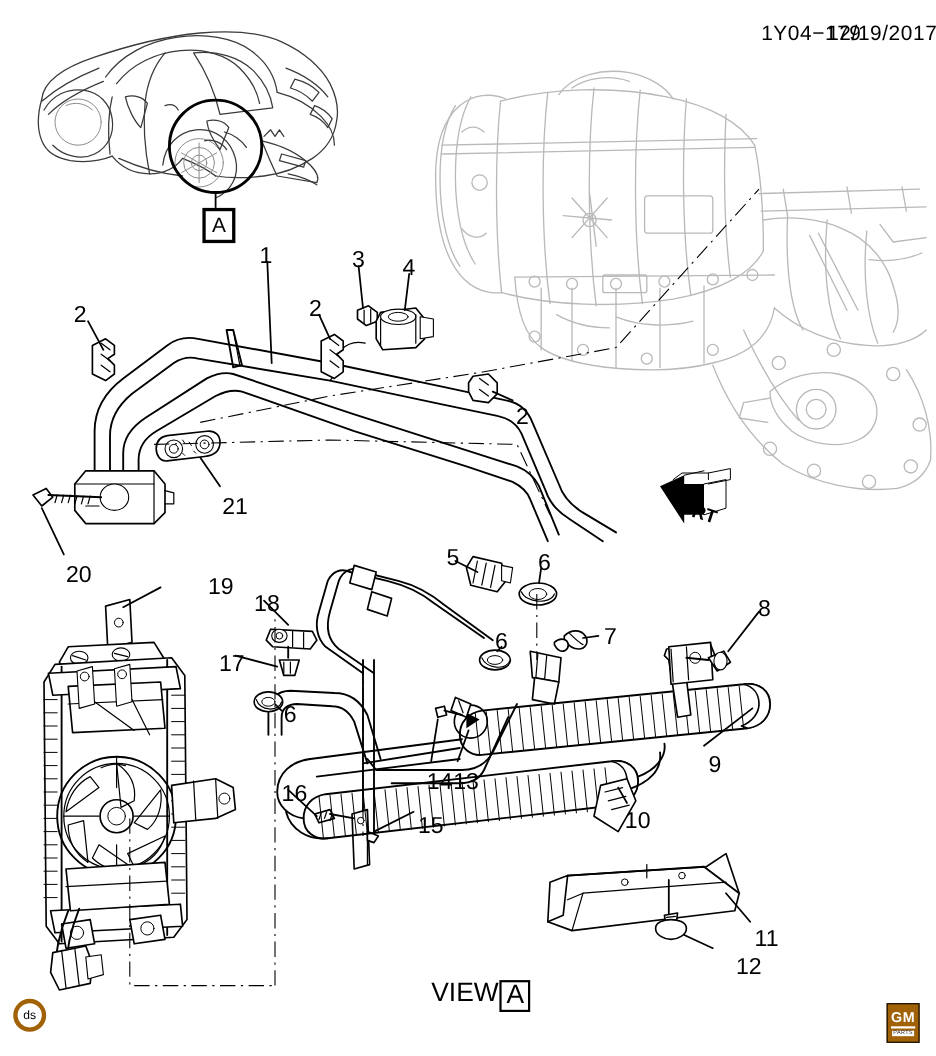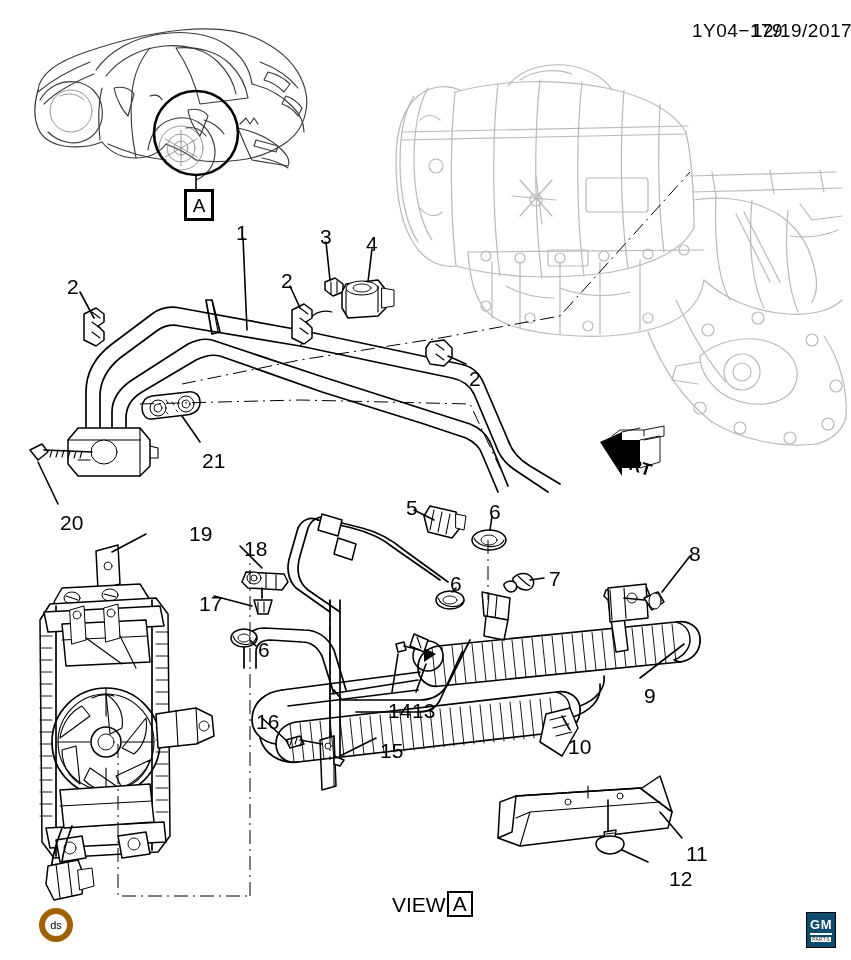--- a/index.html
+++ b/index.html
@@ -24,53 +24,53 @@
   .cal{
     position:absolute;
     font-size:21px;
     line-height:1;
     white-space:nowrap;
     font-family:"Liberation Sans", sans-serif;
   }
 
   .viewlbl{
     position:absolute;
-    font-size:21px;
+    font-size:24px;
     line-height:1;
     white-space:nowrap;
-    display:flex;align-items:center;
+    display:flex;
   }
   .viewlbl .boxed{
     border:2px solid #000;
     padding:0 4px 1px 4px;
     margin-left:1px;
     line-height:1;
     display:inline-block;
   }
 
   .abox{
     position:absolute;
     border:3px solid #000;
     background:#fff;
     width:24px;height:26px;
     display:flex;align-items:center;justify-content:center;
     font-size:19px;line-height:1;
   }
 
   .dsmark{
     position:absolute;
-    width:22px;height:22px;border:6px solid #a16207;border-radius:50%;
+    width:22px;height:22px;border:4px solid #a16207;border-radius:50%;
     display:flex;align-items:center;justify-content:center;
-    font-size:11px;line-height:1;margin-left:27px;
+    font-size:11px;line-height:1;
   }
 
   .gmlogo{
     position:absolute;
     width:30px;height:36px;
-    background:#0c4a6e;
+    background:#a16207;
     border:1px solid #000;
     display:flex;flex-direction:column;align-items:center;justify-content:center;
     padding:2px;
     box-sizing:border-box;
   }
   .gmlogo .gmtxt{
     color:#fff;font-size:13px;font-weight:bold;line-height:1;
     letter-spacing:.5px;
     font-family:"Liberation Sans", sans-serif;
   }
@@ -647,17 +647,17 @@
     <div class="cal" style="left: 689px; top: 543px;">8</div>
     <div class="cal" style="left: 644px; top: 685px;">9</div>
     <div class="cal" style="left: 568px; top: 736px;">10</div>
     <div class="cal" style="left: 686px; top: 843px;">11</div>
     <div class="cal" style="left: 652px; top: 868px; margin-left: 17px;">12</div>
     <div class="cal" style="left: 412px; top: 700px;">13</div>
     <div class="cal" style="left: 388px; top: 700px;">14</div>
     <div class="cal" style="left: 380px; top: 740px;">15</div>
     <div class="cal" style="left: 256px; top: 711px;">16</div>
     <div class="cal" style="left: 199px; top: 593px;">17</div>
-    <div class="cal" style="left: 244px; top: 538px;">18</div>
+    <div class="cal" style="left: 231px; top: 538px;">18</div>
     <div class="cal" style="left: 141px; top: 523px; margin-left: 48px;">19</div>
     <div class="cal" style="left: 60px; top: 512px;">20</div>
     <div class="cal" style="left: 202px; top: 450px;">21</div>
   </div>
 
 </body></html>

